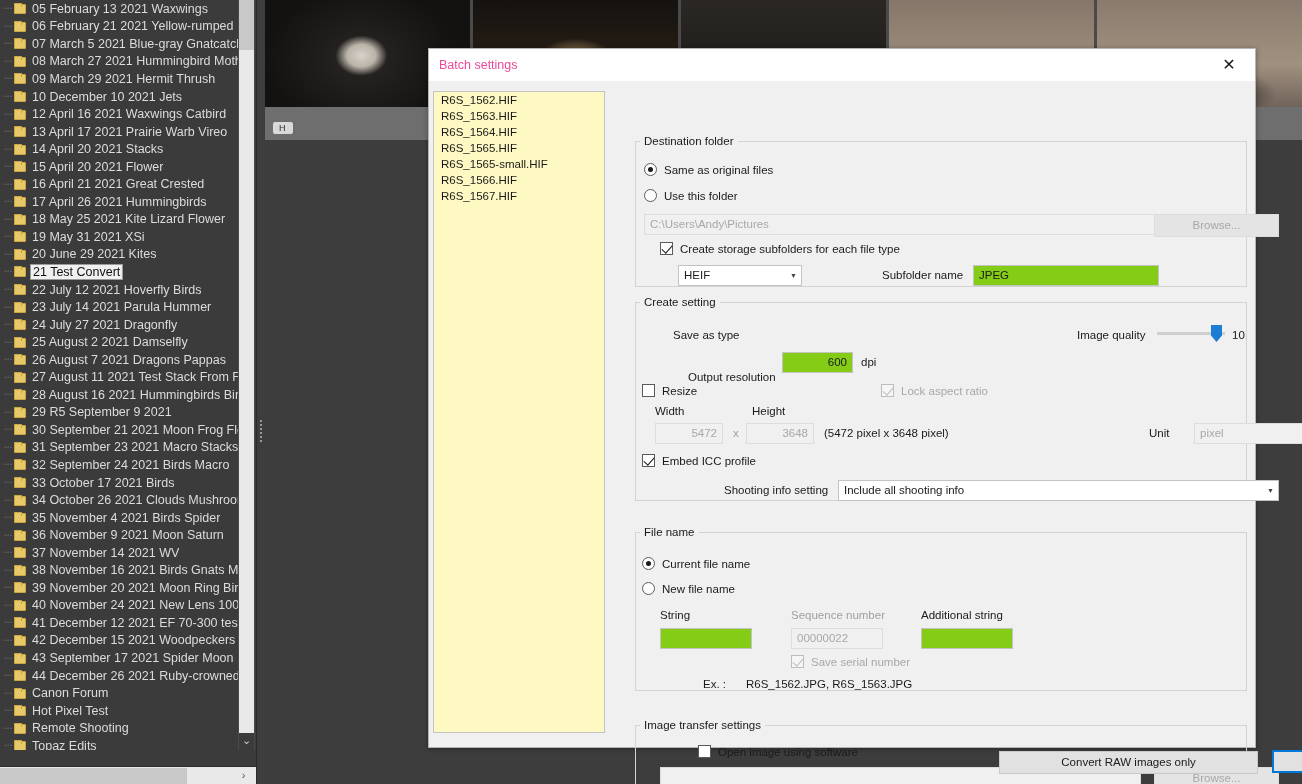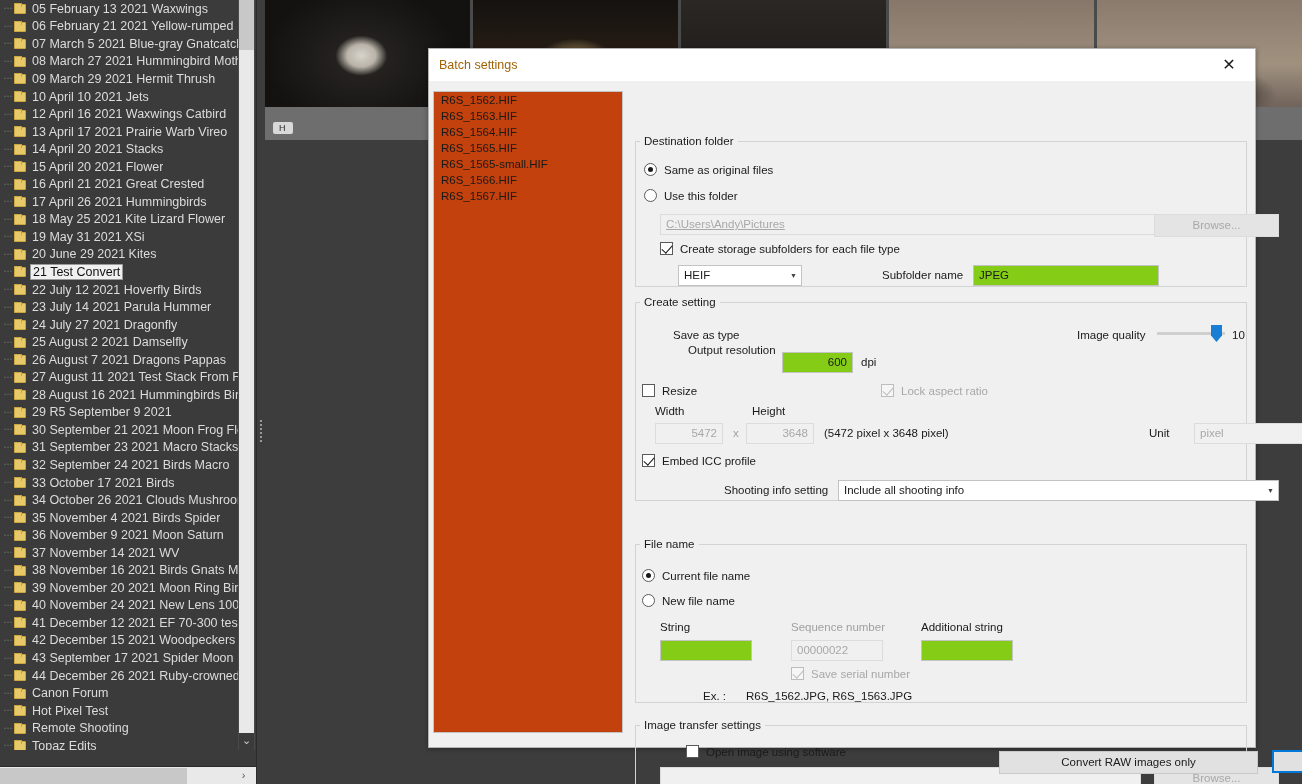--- a/index.html
+++ b/index.html
@@ -154,36 +154,36 @@
   #batch-settings-dialog {
     position: absolute; left: 428px; top: 48px; width: 828px; height: 700px;
     background: #f0f0f0; border: 1px solid #b4b4b4;
     box-shadow: 0 1px 5px rgba(0,0,0,.35);
   }
   #dialog-titlebar {
     height: 32px; background: #ffffff; position: relative;
   }
   #dialog-title {
     position: absolute; left: 10px; top: 9px;
-    font-size: 12.5px; color: #a16207;
+    font-size: 12.5px; color: #ec4899;
   }
   #dialog-close {
     position: absolute; right: 6px; top: 0; width: 40px; height: 32px;
     color: #1a1a1a; font-size: 16px; line-height: 32px; text-align: center;
     cursor: pointer;
   }
   #dialog-body {
     position: absolute; left: 0; right: 0; top: 32px; bottom: 0;
     background: #f0f0f0;
   }
 
   
   #source-file-list {
-    position: absolute; left: 4px; top: 10px; width: 190px; bottom: 14px;
-    background: #c2410c; border: 1px solid #c3c3c3; overflow: hidden;
+    position: absolute; left: 4px; top: 10px; width: 172px; bottom: 14px;
+    background: #fef9c3; border: 1px solid #c3c3c3; overflow: hidden;
   }
   #source-file-list .file-row {
     height: 16px; line-height: 16px; padding-left: 7px;
     color: #1a1a1a; font-size: 11.5px; white-space: nowrap;
   }
 
   
   #settings-panel {
     position: absolute; left: 202px; right: 8px; top: 0; bottom: 0;
   }
@@ -192,21 +192,21 @@
     position: absolute; margin: 0; padding: 0;
     border: 1px solid #d3d3d3; border-radius: 0;
     left: 4px; right: 0;
   }
   fieldset.group > legend {
     padding: 0 4px; margin-left: 4px;
     font-size: 11.5px; color: #1a1a1a;
   }
   .grp-destination { top: 54px; height: 152px; }
   .grp-output      { top: 215px; height: 205px; }
-  .grp-filename    { top: 457px; height: 165px; }
+  .grp-filename    { top: 445px; height: 165px; }
   .grp-transfer    { top: 638px; height: 66px; }
 
   .abs { position: absolute; }
   .lbl { font-size: 11.5px; color: #1a1a1a; white-space: nowrap; }
   .lbl.dim { color: #a0a0a0; }
 
   
   .radio {
     position: absolute; display: flex; align-items: center; cursor: pointer;
   }
@@ -347,21 +347,21 @@
           <span class="folder-icon">
             <i></i>
           </span>
           <span class="label">09 March 29 2021 Hermit Thrush</span>
         </div>
         <div class="tree-row">
           <span class="twisty">⋯</span>
           <span class="folder-icon">
             <i></i>
           </span>
-          <span class="label">10 April 10 2021 Jets</span>
+          <span class="label">10 December 10 2021 Jets</span>
         </div>
         <div class="tree-row">
           <span class="twisty">⋯</span>
           <span class="folder-icon">
             <i></i>
           </span>
           <span class="label">12 April 16 2021 Waxwings Catbird</span>
         </div>
         <div class="tree-row">
           <span class="twisty">⋯</span>
@@ -667,21 +667,21 @@
         <div class="radio checked" style="left:8px; top:16px;">
           <span class="dot"></span>
           <span class="lbl">Same as original files</span>
         </div>
 
         <div class="radio" style="left:8px; top:42px;">
           <span class="dot"></span>
           <span class="lbl">Use this folder</span>
         </div>
 
-        <div class="textbox disabled" style="left:24px; top:67px; width:522px;text-decoration:underline;">C:\Users\Andy\Pictures</div>
+        <div class="textbox disabled" style="left:8px; top:67px; width:522px;">C:\Users\Andy\Pictures</div>
 
         <div class="btn disabled" style="left:518px; top:67px; width:125px;">Browse...</div>
 
         <div class="checkbox checked" style="left:24px; top:95px;">
           <span class="box"></span>
           <span class="lbl">Create storage subfolders for each file type</span>
         </div>
 
         <div class="combo" style="left:42px; top:118px; width:124px;">
           <span>HEIF</span>
@@ -701,21 +701,21 @@
 
         <div class="lbl abs" style="left:441px; top:21px;">Image quality</div>
 
         <div id="image-quality-slider" style="left:521px; top:15px; width:68px;">
           <div class="track"></div>
           <div class="knob" style="left:54px;"></div>
         </div>
 
         <div class="lbl abs" style="left:596px; top:21px;">10</div>
 
-        <div class="lbl abs" style="left:52px; top:36px;text-align:right;">Output resolution</div>
+        <div class="lbl abs" style="left:52px; top:63px;text-align:right;">Output resolution</div>
 
         <div class="textbox num" style="left:146px; top:44px; width:71px;">600</div>
 
         <div class="lbl abs" style="left:225px; top:48px;">dpi</div>
 
         <div class="checkbox" style="left:6px; top:76px;">
           <span class="box"></span>
           <span class="lbl">Resize</span>
         </div>
 
@@ -783,21 +783,21 @@
           <span class="lbl">Save serial number</span>
         </div>
 
         <div class="lbl abs" style="left:67px; top:140px;">Ex. :</div>
         <div class="lbl abs" style="left:110px; top:140px;">R6S_1562.JPG, R6S_1563.JPG</div>
       </fieldset>
 
       <fieldset class="group grp-transfer">
         <legend>Image transfer settings</legend>
 
-        <div class="checkbox" style="left:6px; top:14px;padding-left:44px;">
+        <div class="checkbox" style="left:18px; top:14px;padding-left:44px;">
           <span class="box"></span>
           <span class="lbl">Open image using software</span>
         </div>
 
         <div class="textbox disabled" style="left:24px; top:36px; width:481px;"></div>
 
         <div class="btn disabled" style="left:518px; top:36px; width:125px;">Browse...</div>
       </fieldset>
 
       <div class="btn" style="left:368px; top:670px; width:259px;">Convert RAW images only</div>

